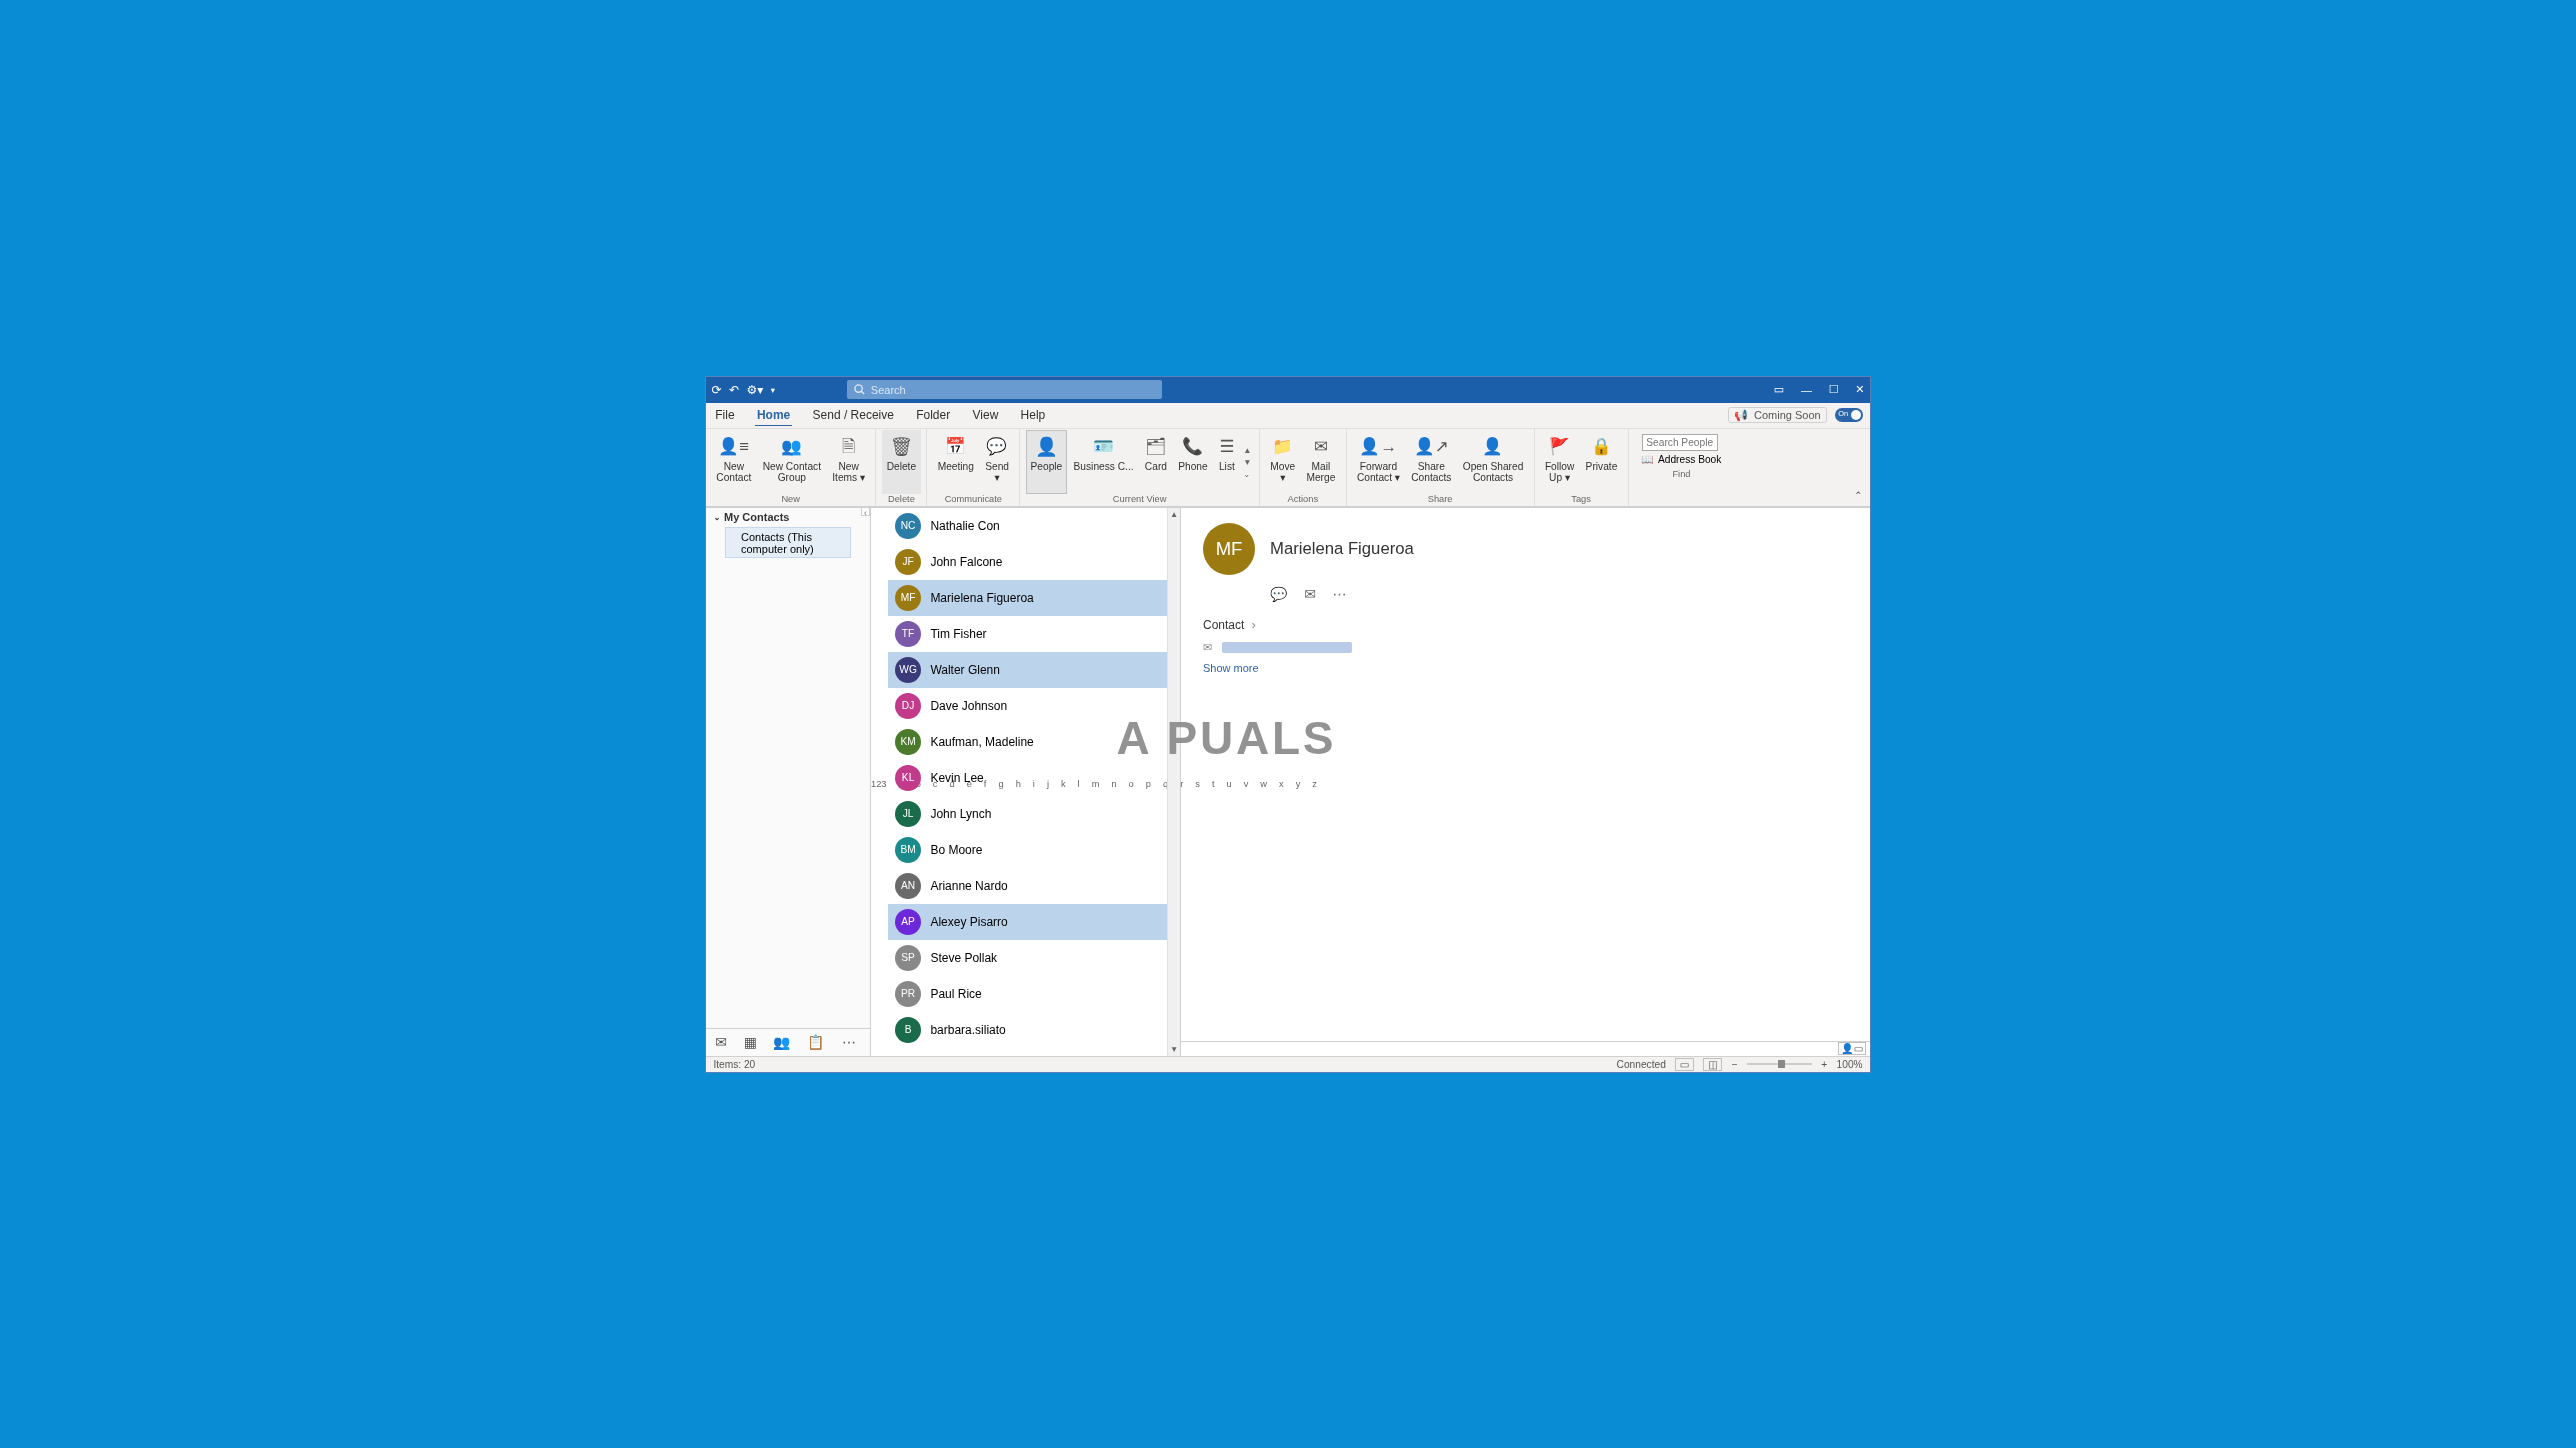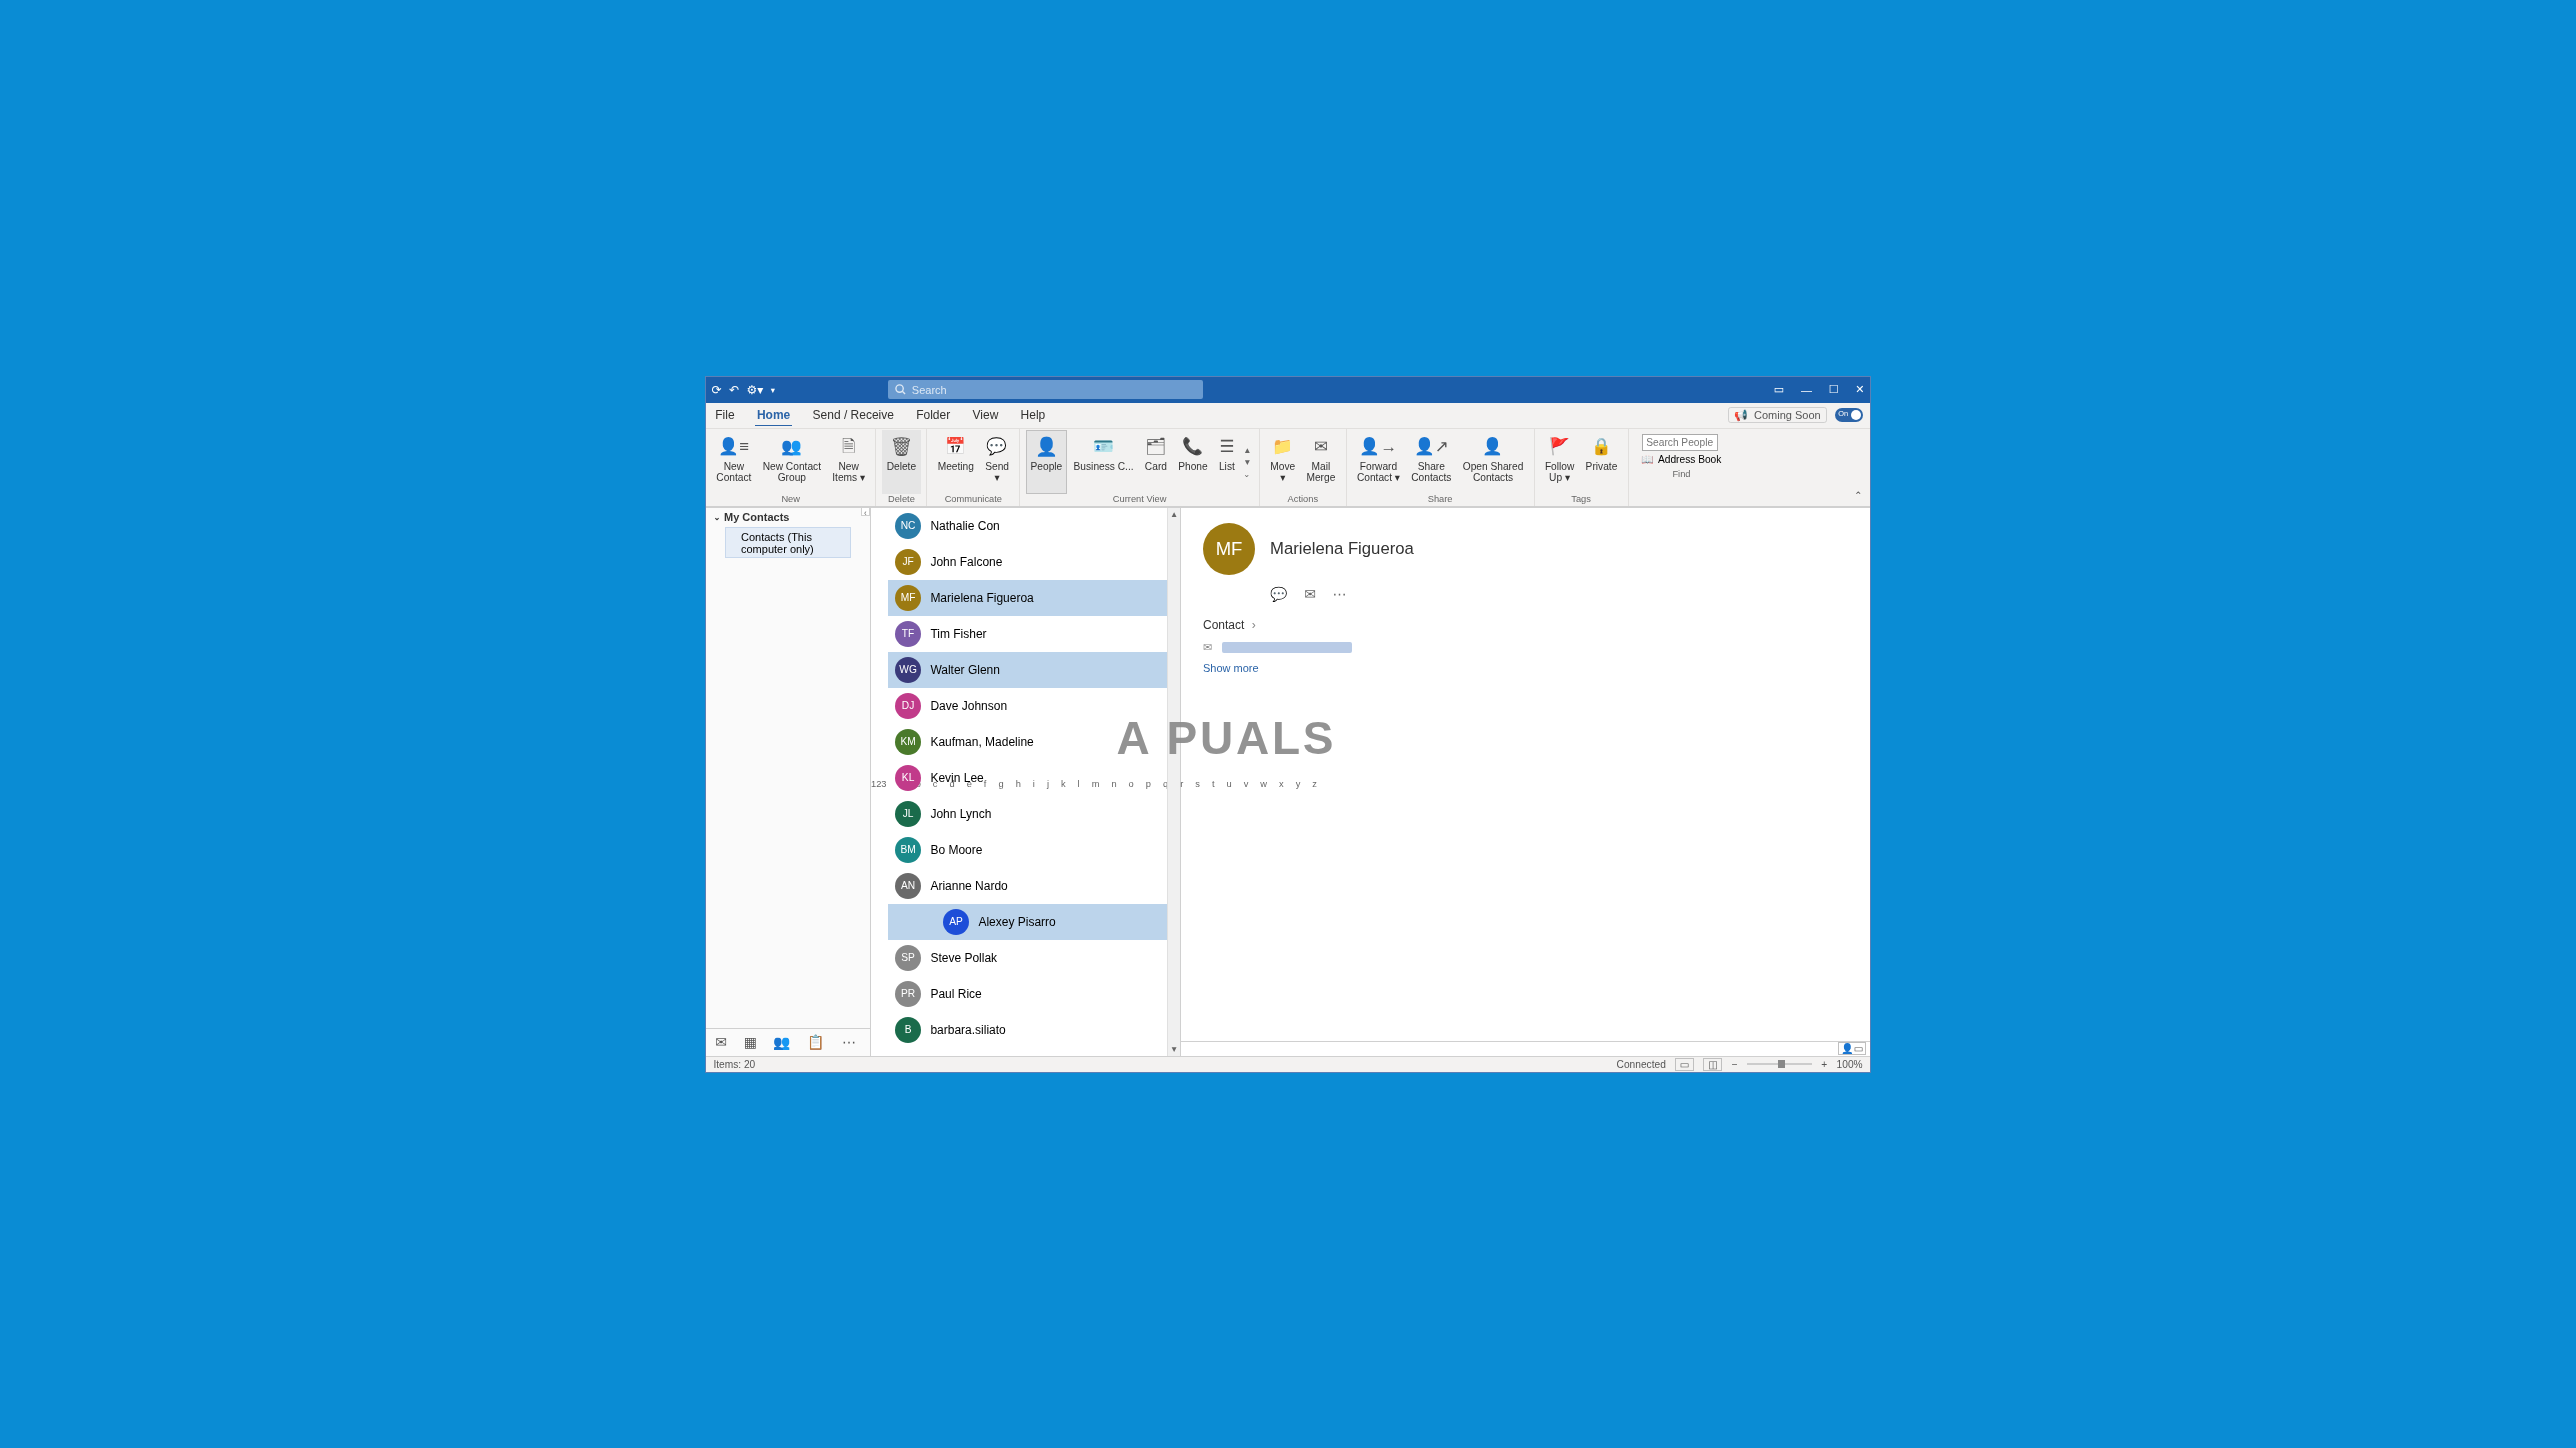--- a/index.html
+++ b/index.html
@@ -1,21 +1,21 @@
 <!DOCTYPE html>
 <html style="font-size:15px"><head>
 <meta charset="utf-8">
 <style>
 * { box-sizing: border-box; margin: 0; padding: 0; font-family: "Segoe UI", Arial, sans-serif; }
 body { background: #0a8cd4; display: flex; align-items: center; justify-content: center; height: 100vh; overflow: hidden; }
 .window { width: 1166px; height: 697px; background: #fff; display: flex; flex-direction: column; border: 0.9px solid #5a7fb6; }
 .titlebar { height: 26px; background: #1b5eaa; display: flex; align-items: center; padding: 0 5.6px; color: #fff; }
 .titlebar .qat { display: flex; gap: 7.4px; align-items: center; }
 .titlebar .qat span { font-size: 12px; cursor: pointer; }
-.titlebar .search { flex: 0 0 315px; margin-left: 113px; height: 18.5px; background: #6a9bd0; border-radius: 1.9px; display: flex; align-items: center; padding: 0 7.4px; gap: 5.6px; }
+.titlebar .search { flex: 0 0 315px; margin-left: 72px; height: 18.5px; background: #6a9bd0; border-radius: 1.9px; display: flex; align-items: center; padding: 0 7.4px; gap: 5.6px; }
 .titlebar .search svg { width: 11px; height: 11px; fill: #dde8f4; }
 .titlebar .search span { font-size: 11px; color: #dde8f4; }
 .titlebar .wincontrols { margin-left: auto; display: flex; gap: 16.7px; align-items: center; }
 .titlebar .wincontrols span { font-size: 11px; cursor: pointer; }
 .menubar { height: 26px; background: #f3f2f1; border-bottom: 0.9px solid #e1dfdd; display: flex; align-items: center; padding: 0 7.4px; gap: 18.5px; font-size: 12px; }
 .menubar .tab { cursor: pointer; padding: 3.7px 1.9px; color: #323130; text-align: center; }
 .menubar .tab.active { border-bottom: 1.9px solid #2b64a8; color: #2b64a8; font-weight: 600; }
 .menubar .right { margin-left: auto; display: flex; align-items: center; gap: 7.4px; }
 .toggle { width: 28px; height: 14px; background: #2b64a8; border-radius: 7.4px; position: relative; }
 .toggle .on-label { position:absolute; left:3.7px; top:0.9px; font-size:7.4px; color:#fff;}
@@ -375,21 +375,21 @@
           </div>
           <div class="crow">
             <div class="avatar" style="background: rgb(26, 138, 138);">BM</div>
             <div class="cname">Bo Moore</div>
           </div>
           <div class="crow">
             <div class="avatar" style="background: rgb(106, 106, 106);">AN</div>
             <div class="cname">Arianne Nardo</div>
           </div>
           <div class="crow selected">
-            <div class="avatar" style="background: #1d4ed8; margin-left: 48px;">AP</div>
+            <div class="avatar" style="background: #6d28d9;">AP</div>
             <div class="cname">Alexey Pisarro</div>
           </div>
           <div class="crow">
             <div class="avatar" style="background: rgb(136, 136, 136);">SP</div>
             <div class="cname">Steve Pollak</div>
           </div>
           <div class="crow">
             <div class="avatar" style="background: rgb(136, 136, 136);">PR</div>
             <div class="cname">Paul Rice</div>
           </div>

